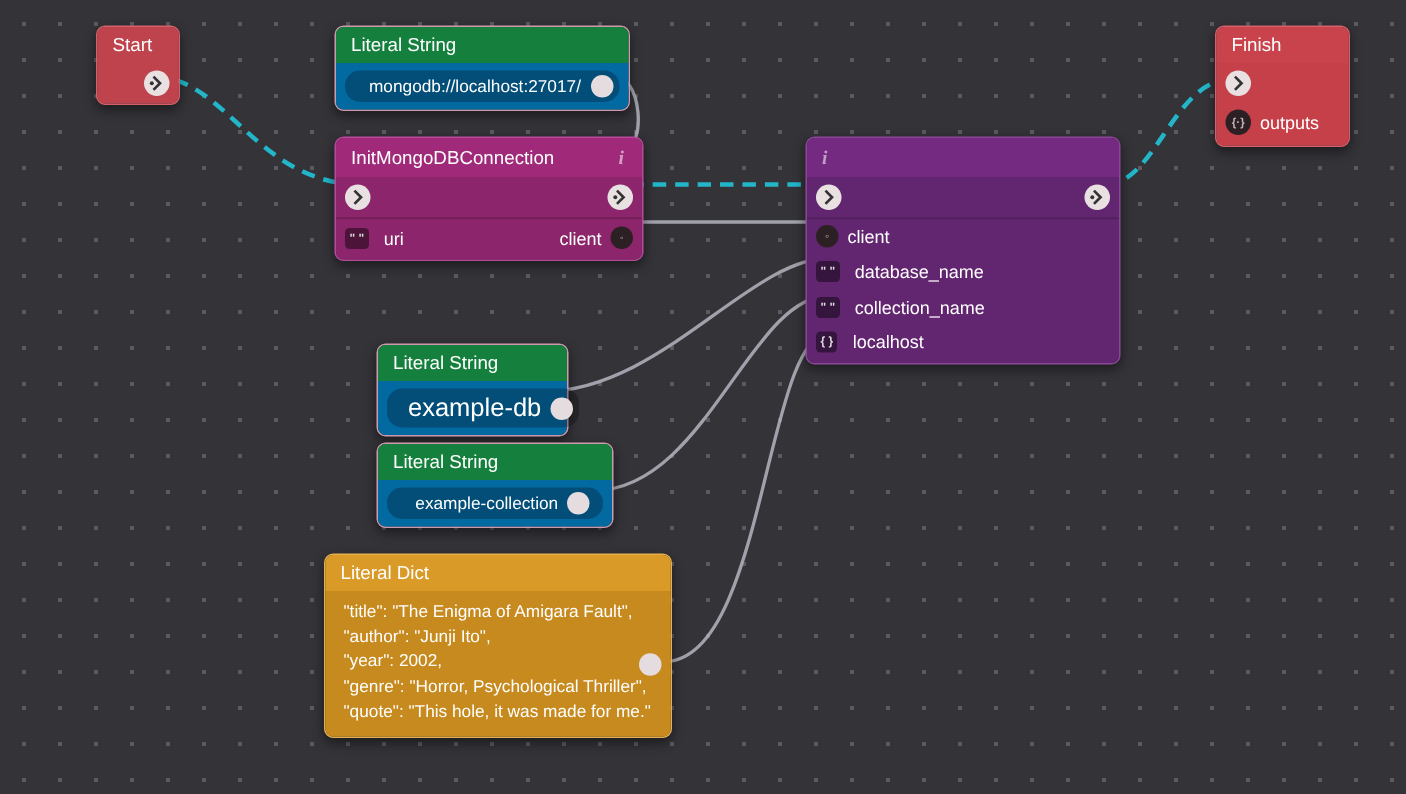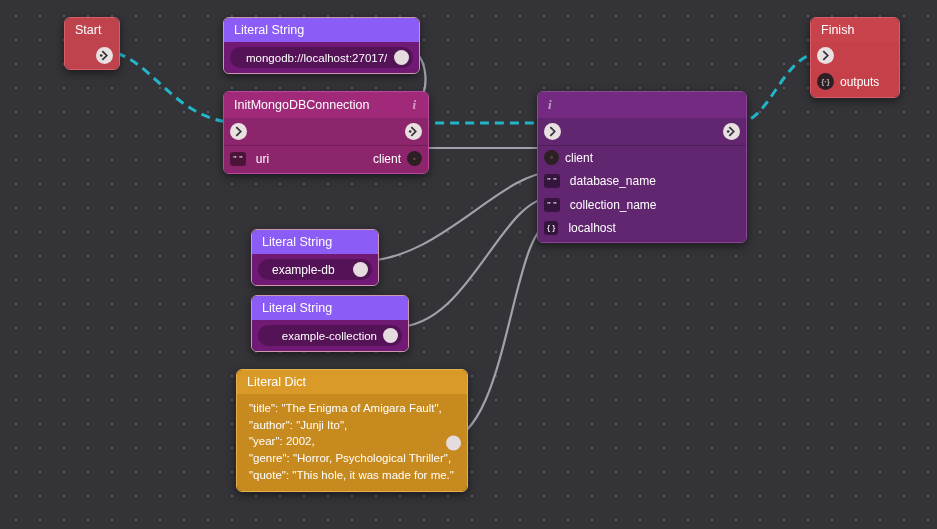--- a/index.html
+++ b/index.html
@@ -15,22 +15,22 @@
 .port svg{display:block}
 .lbl{white-space:nowrap}
 
 
 .node-start .node-header,.node-start .node-body{background:#bf434c}
 .node-start{border:1px solid #d6606a}
 .node-finish .node-header{background:#c9434c}
 .node-finish .node-body{background:#c6404a}
 .node-finish{border:1px solid #d6606a}
 
-.node-list .node-header{background:#8b5cf6}
-.node-list .node-body{background:#701a75}
+.node-list .node-header{background:#15803d}
+.node-list .node-body{background:#0369a1}
 .node-list{border:1px solid #cf99ad}
 
 .node-init .node-header{background:#a02979}
 .node-init .node-body{background:#8c256b}
 .node-init{border:1px solid #b8499a}
 
 .node-insert .node-header{background:#732a80}
 .node-insert .node-body{background:#622670}
 .node-insert{border:1px solid #8a4697}
 
@@ -209,42 +209,42 @@
     </div>
   </div>
 
   <div class="node node-list" style="left:251px;top:229px;width:128px">
     <div class="node-header">
         <span>Literal String</span>
       </div>
     <div class="node-body">
       <div class="row" style="padding:5px 6px">
         <div class="pill pill-out" style="flex:1;justify-content:space-between">
-          <span class="lbl" style="font-size:12px">example-db</span>
+          <span class="lbl" style="font-size:17px">example-db</span>
           <span class="pcirc"></span>
         </div>
       </div>
     </div>
   </div>
 
   <div class="node node-list" style="left:251px;top:295px;width:158px">
     <div class="node-header">
         <span>Literal String</span>
       </div>
     <div class="node-body">
       <div class="row" style="padding:5px 6px">
-        <div class="pill pill-out" style="flex:1;justify-content:flex-end">
+        <div class="pill pill-out" style="flex:1;justify-content:center">
           <span class="lbl" style="font-size:11.5px">example-collection</span>
           <span class="pcirc"></span>
         </div>
       </div>
     </div>
   </div>
 
-  <div class="node node-dict" style="left:236px;top:369px;width:232px">
+  <div class="node node-dict" style="left:216px;top:369px;width:232px">
     <div class="node-header">
         <span>Literal Dict</span>
       </div>
     <div class="node-body">
       <div class="dict-body">
         <div>"title": "The Enigma of Amigara Fault",</div>
         <div>"author": "Junji Ito",</div>
         <div>"year": 2002,</div>
         <div>"genre": "Horror, Psychological Thriller",</div>
         <div>"quote": "This hole, it was made for me."</div>

